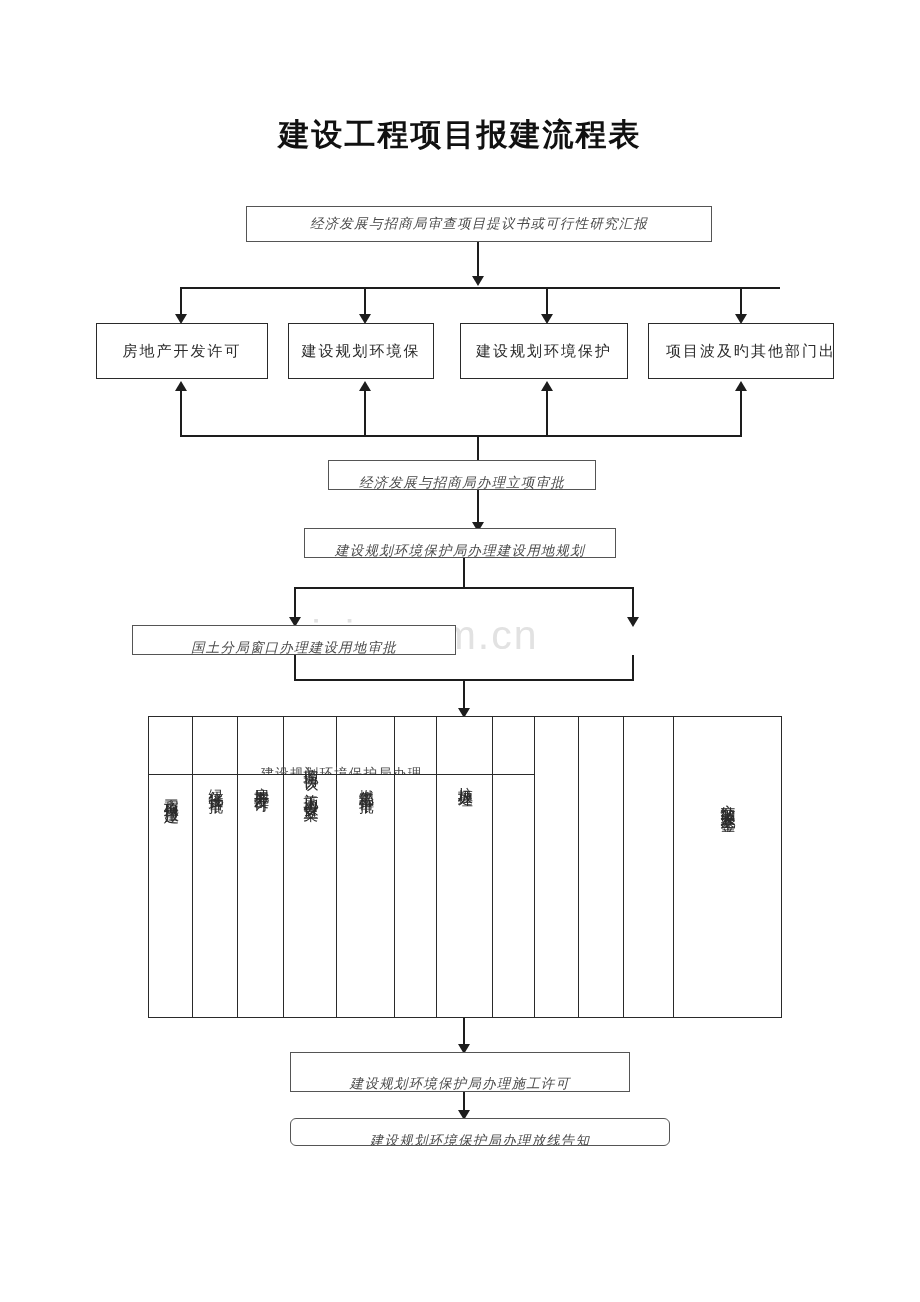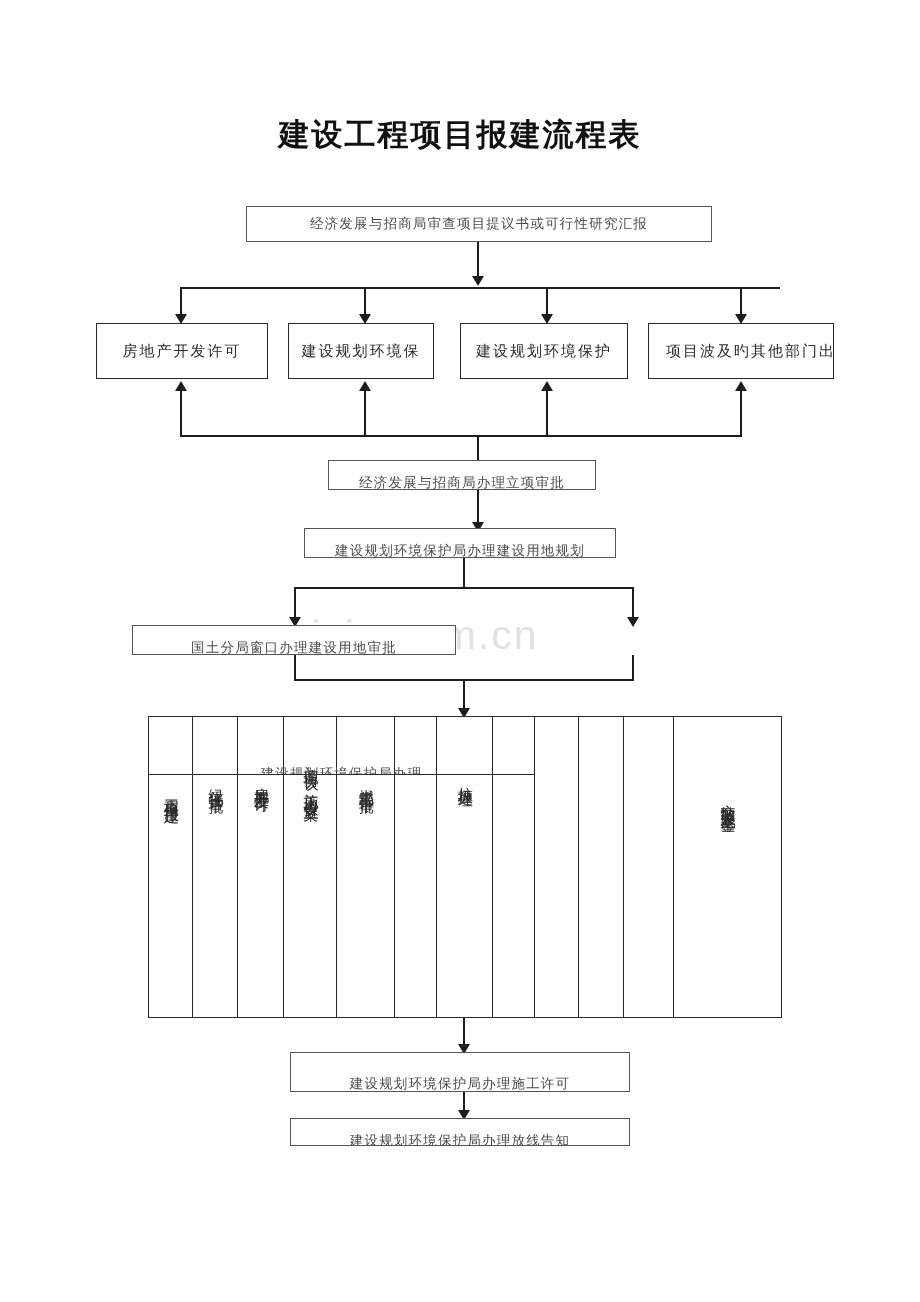--- a/index.html
+++ b/index.html
@@ -67,20 +67,21 @@
     font-family: "DejaVu Serif", "Liberation Serif", serif;
     font-size: 13.5px;
     color: #3a3a3a;
     letter-spacing: 1.2px;
     white-space: nowrap;
     line-height: 1;
   }
   
   .clip {
     overflow: hidden;
+    font-style: italic;
   }
   .clip .lbl {
     position: relative;
     color: #4a4a4a;
   }
 
   .fbox.solid { border: 1.6px solid #2a2a2a; }
   .fbox.solid .lbl { color: #2b2b2b; }
 
   
@@ -329,17 +330,17 @@
   <div class="ln v" style="left:463px; top:1018px; height:30px;"></div>
   <div class="ar down" style="left:458px; top:1044px;"></div>
 
   <div class="fbox clip" style="left:290px; top:1052px; width:340px; height:40px;">
     <span class="lbl" style="top:12px;">建设规划环境保护局办理施工许可</span>
   </div>
 
   <div class="ln v" style="left:463px; top:1092px; height:22px;"></div>
   <div class="ar down" style="left:458px; top:1110px;"></div>
 
-  <div class="fbox clip" style="left:290px; top:1118px; width:340px; height:28px;">
+  <div class="fbox clip" style="left:290px; top:1118px; width:380px; height:28px;border-radius:6px;">
     <span class="lbl" style="top:9px;">建设规划环境保护局办理放线告知</span>
   </div>
 
 </div>
 
 </body></html>

